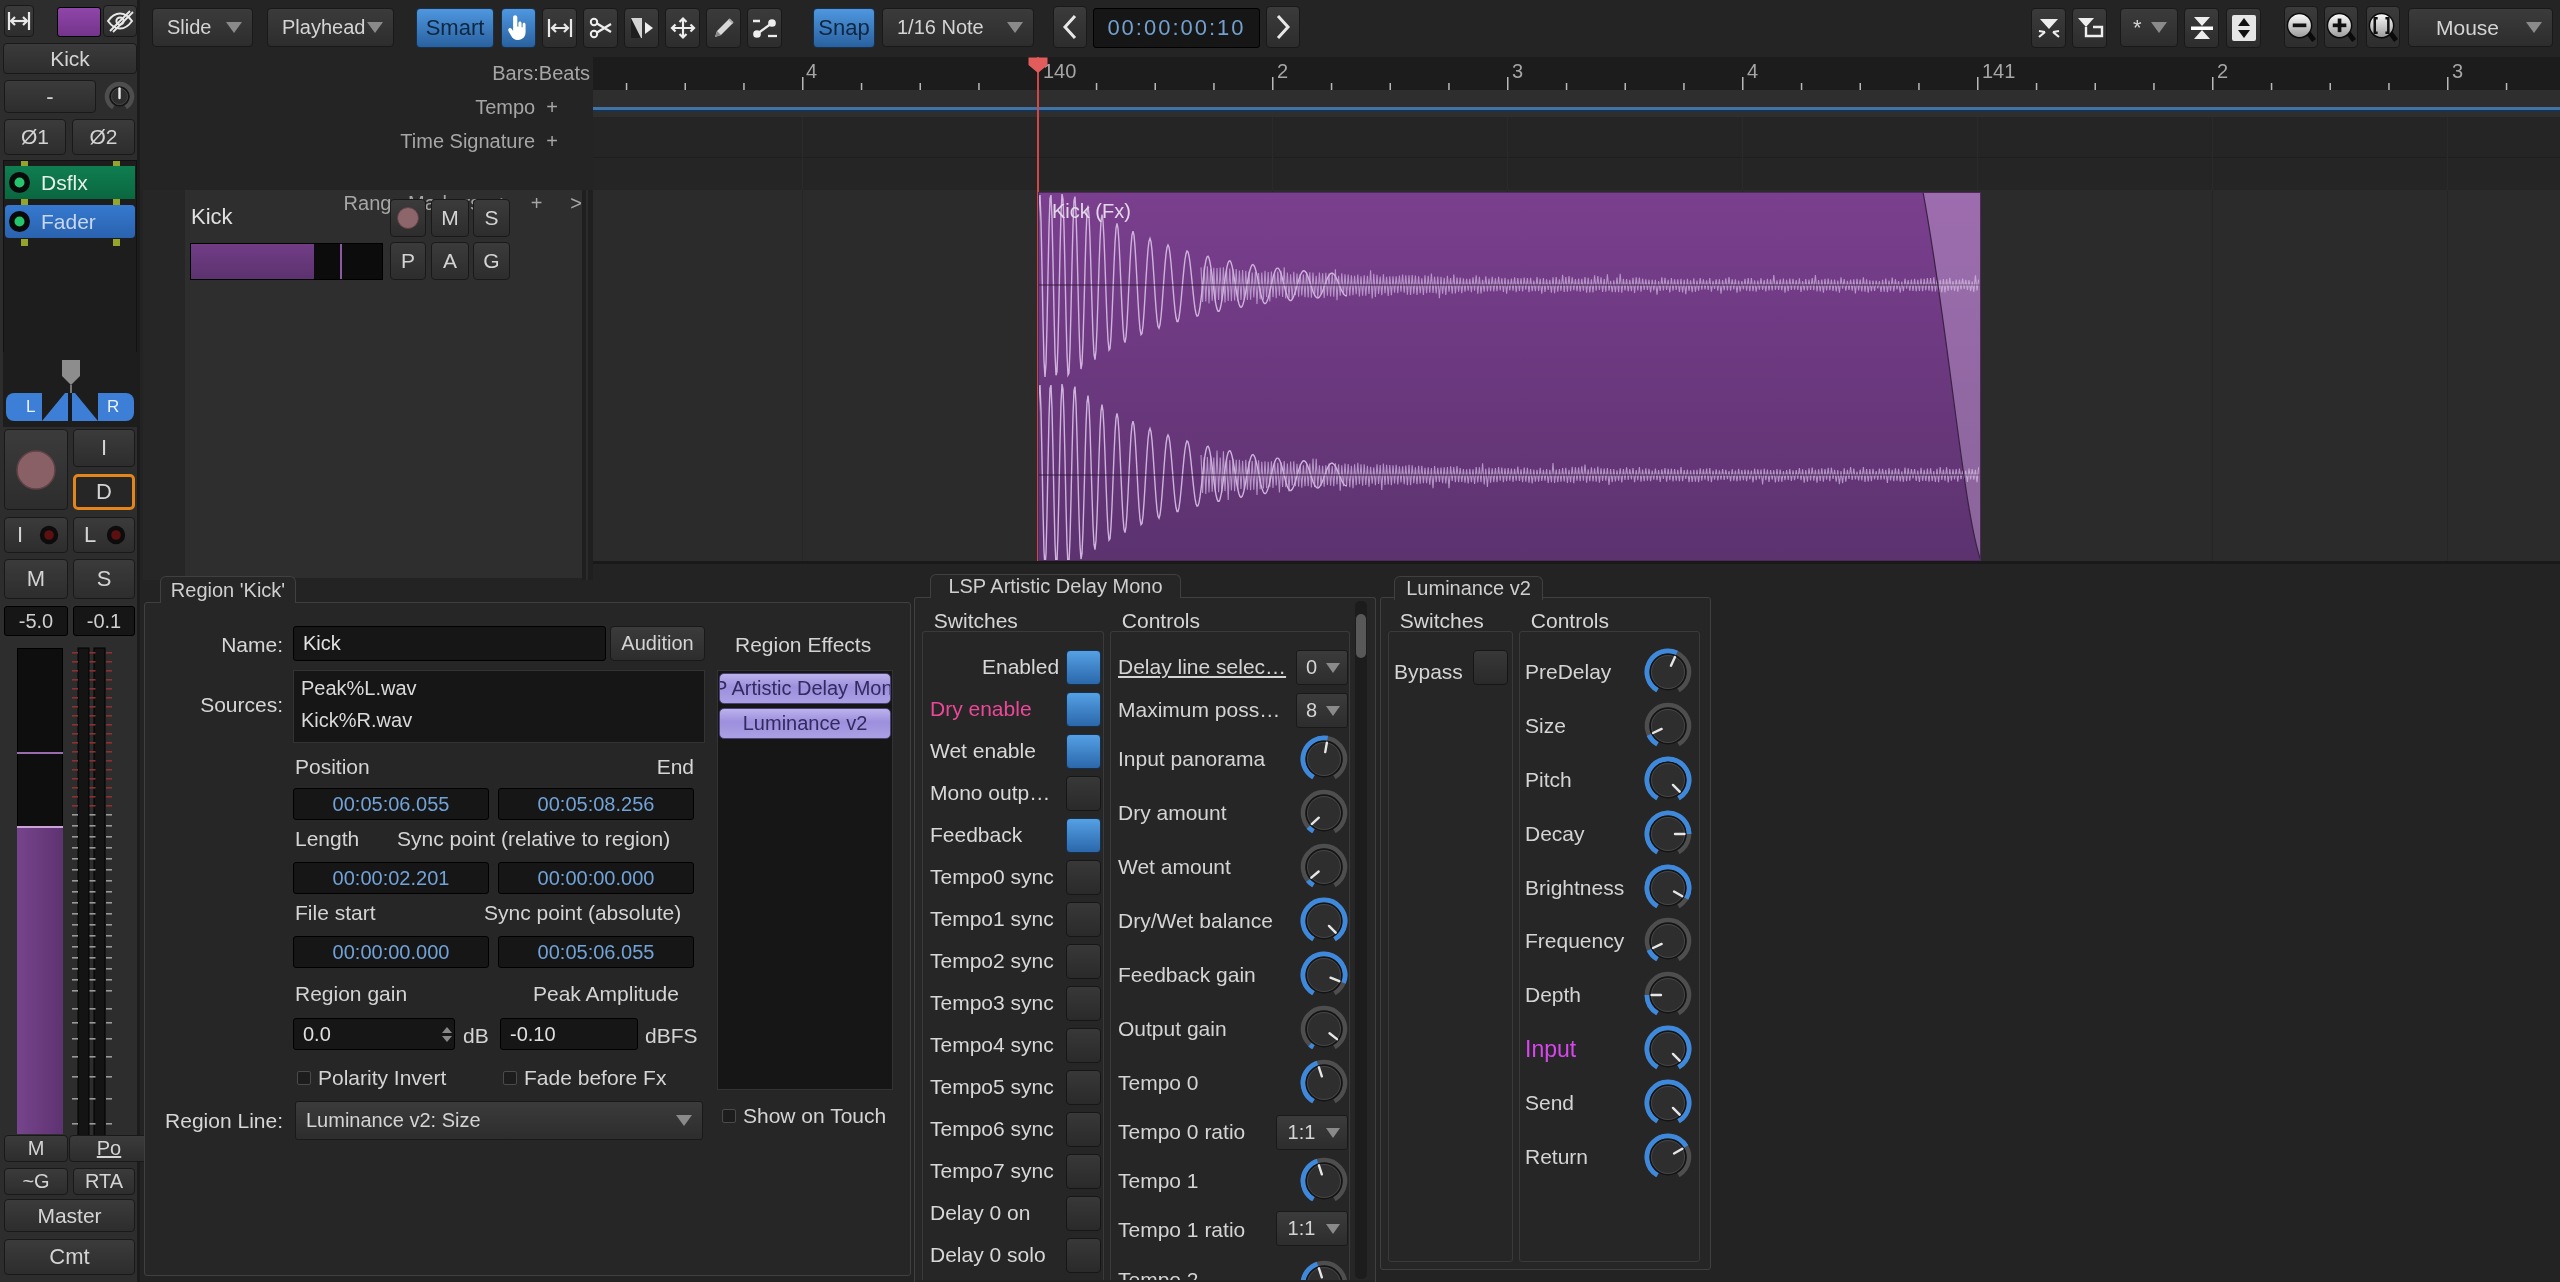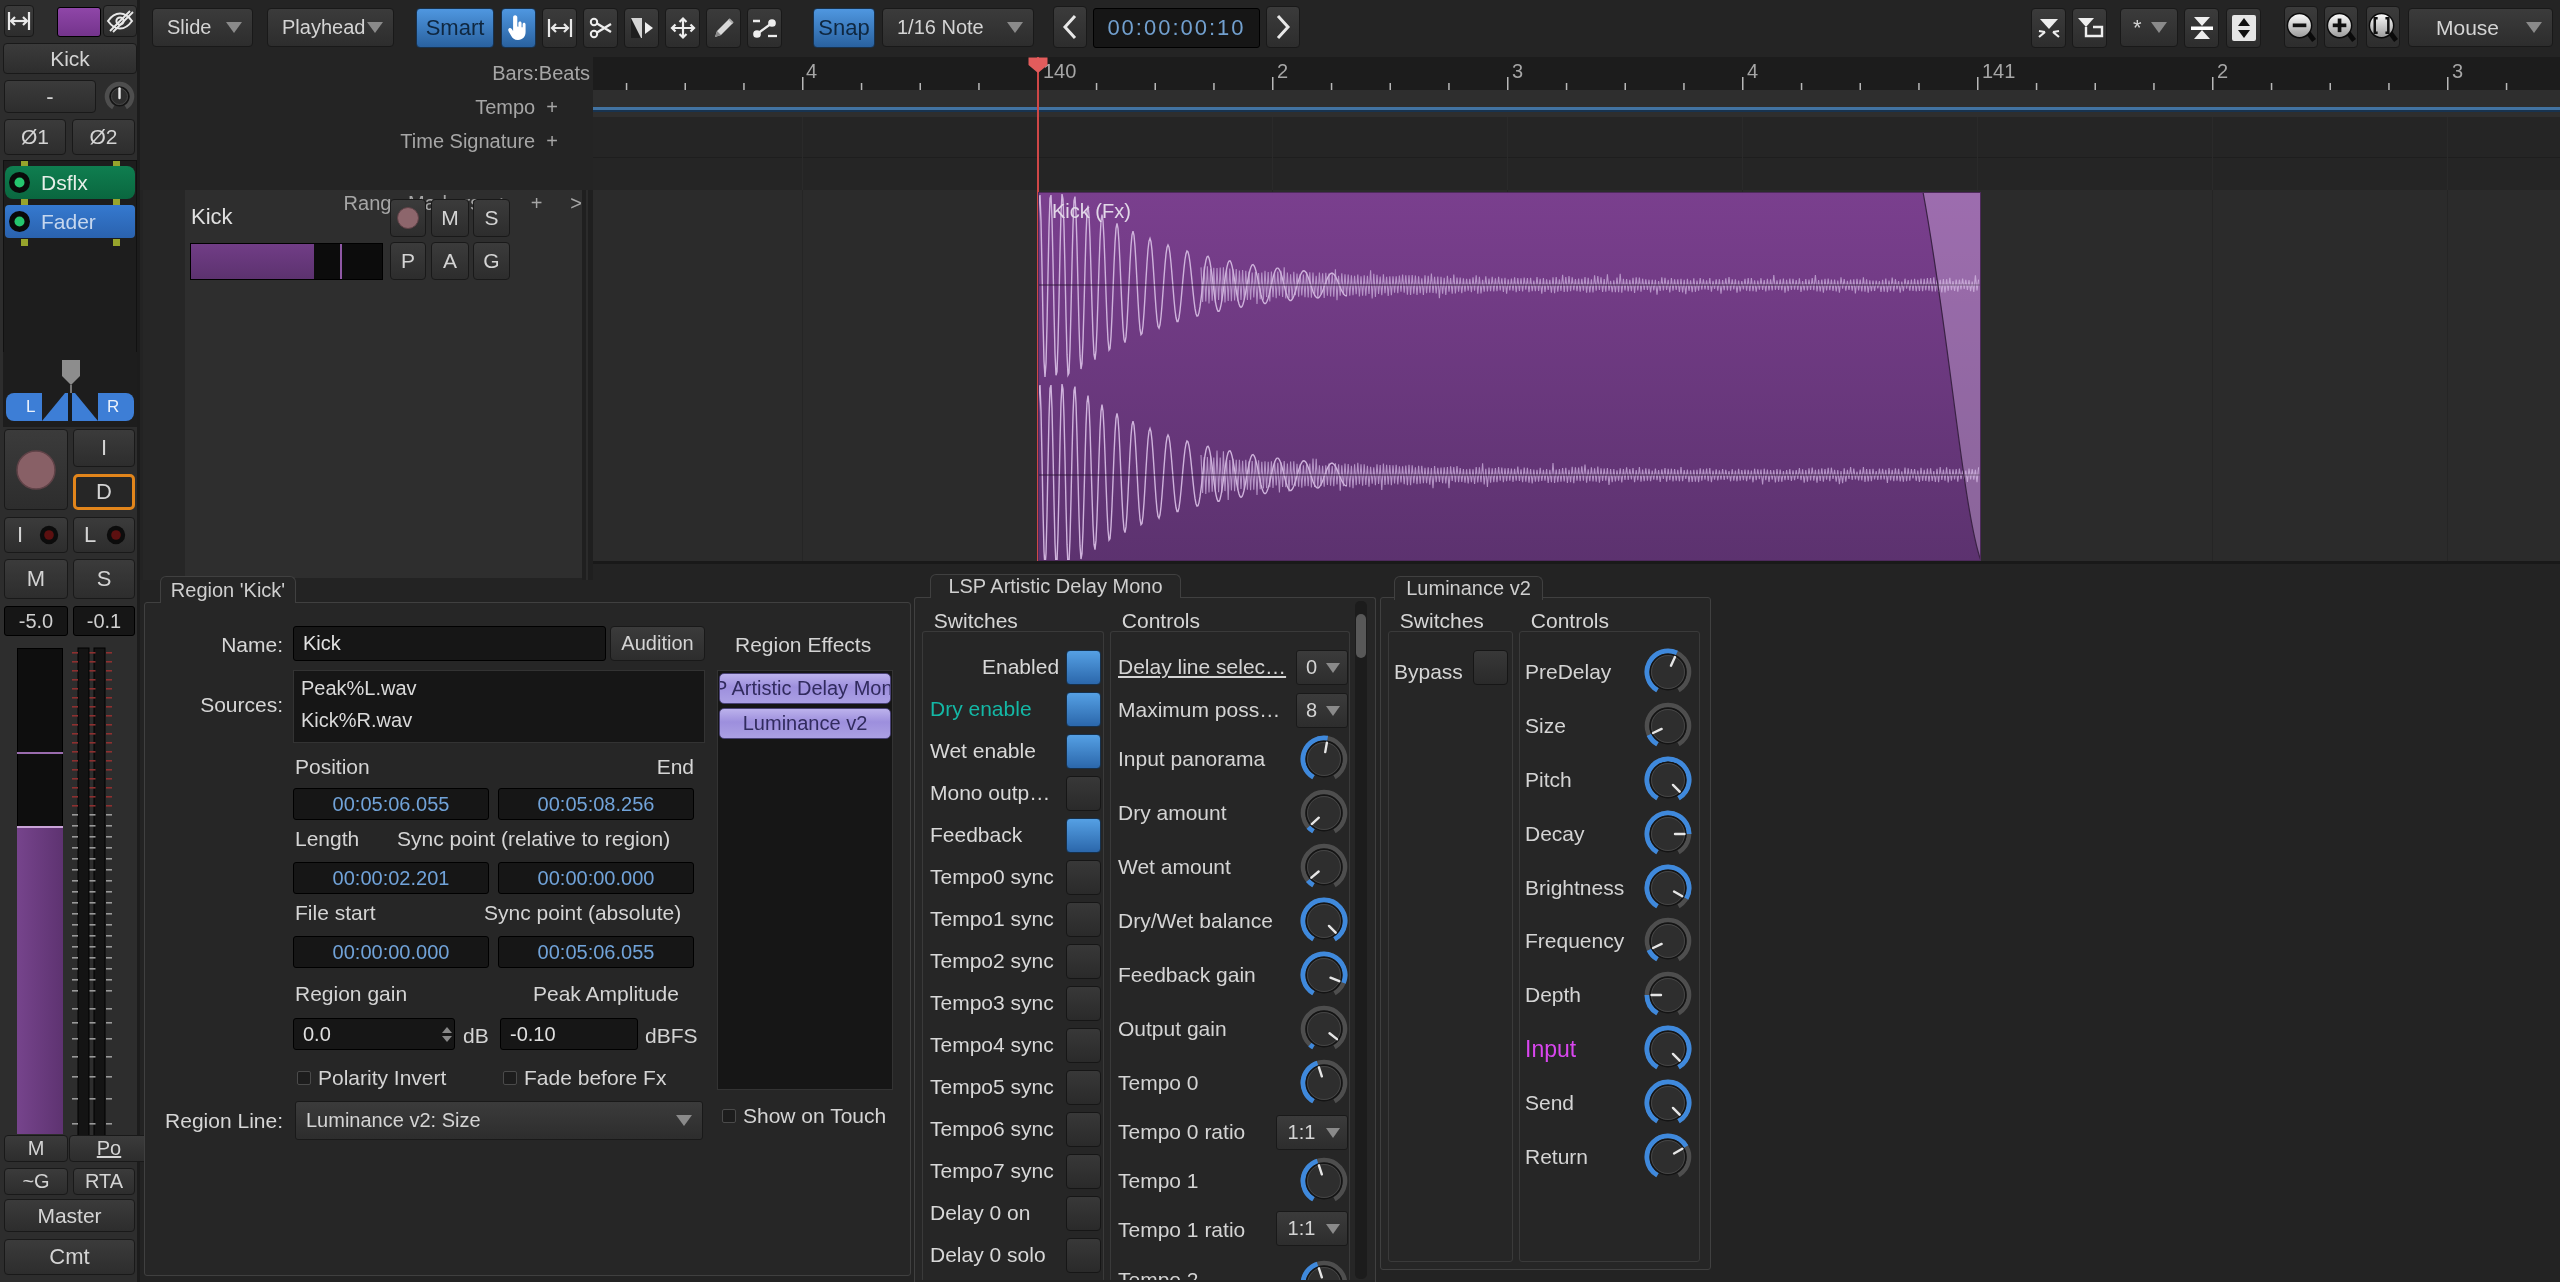--- a/index.html
+++ b/index.html
@@ -323,21 +323,21 @@
   </svg>
 <div class="a btn" style="left:4px;top:119px;width:62px;height:36px;font-size:21px;">Ø1</div>
 <div class="a btn" style="left:72px;top:119px;width:63px;height:36px;font-size:21px;">Ø2</div>
 <div class="a" style="left:3px;top:160px;width:134px;height:267px;background:#1d1d1d;border:1px solid #111;"></div>
 <div class="a" style="left:21px;top:161px;width:7px;height:7px;background:#97a42c;"></div>
 <div class="a" style="left:113px;top:161px;width:7px;height:7px;background:#97a42c;"></div>
 <div class="a" style="left:21px;top:198px;width:7px;height:7px;background:#97a42c;"></div>
 <div class="a" style="left:113px;top:198px;width:7px;height:7px;background:#97a42c;"></div>
 <div class="a" style="left:21px;top:239px;width:7px;height:7px;background:#97a42c;"></div>
 <div class="a" style="left:113px;top:239px;width:7px;height:7px;background:#97a42c;"></div>
-<div class="a" style="left:5px;top:166px;width:130px;height:33px;background:linear-gradient(#0f7e50,#0a673f);border-radius:8px;display:flex;align-items:center;">
+<div class="a" style="left:5px;top:166px;width:130px;height:33px;background:linear-gradient(#0f7e50,#0a673f);border-radius:0;display:flex;align-items:center;">
     <span style="margin-left:3px;display:flex;">
       <svg width="23" height="23" viewBox="0 0 23 23">
         <circle cx="11.5" cy="11.5" r="10.5" fill="#0a0a0a"></circle>
         <circle cx="11.5" cy="11.5" r="5" fill="#25c56e"></circle>
       </svg>
     </span>
     <span style="font-size:21px;color:#e6efe9;margin-left:10px;">Dsflx</span>
   </div>
 <div class="a" style="left:5px;top:205px;width:130px;height:33px;background:linear-gradient(#3579cf,#2a62ae);border-radius:4px;display:flex;align-items:center;">
     <span style="margin-left:3px;display:flex;">
@@ -600,21 +600,21 @@
 <div class="a tab" style="left:930px;top:574px;width:251px;height:24px;font-size:20px;">LSP Artistic Delay Mono</div>
 <div class="a" style="left:931px;top:597px;width:249px;height:2px;background:#262626;"></div>
 <div class="a" style="left:1355px;top:601px;width:12px;height:678px;background:#1c1c1c;border-radius:5px;"></div>
 <div class="a" style="left:1356px;top:614px;width:10px;height:44px;background:#585858;border-radius:5px;"></div>
 <div class="a gb" style="left:922px;top:631px;width:182px;height:651px;border-bottom:none;"></div>
 <div class="a lbl" style="left:928px;top:611px;width:92px;height:20px;font-size:21px;color:#d6d6d6;background:#262626;">&nbsp;Switches&nbsp;</div>
 <div class="a gb" style="left:1110px;top:631px;width:240px;height:651px;border-bottom:none;"></div>
 <div class="a lbl" style="left:1116px;top:611px;width:90px;height:20px;font-size:21px;color:#d6d6d6;background:#262626;">&nbsp;Controls&nbsp;</div>
 <div class="a lbl" style="left:982px;top:655px;width:132px;height:24px;font-size:21px;color:#d8d8d8;">Enabled</div>
 <div class="a tgl on" style="left:1066px;top:650px;width:35px;height:35px;"></div>
-<div class="a lbl" style="left:930px;top:697px;width:132px;height:24px;font-size:21px;color:#14b8a6;">Dry enable</div>
+<div class="a lbl" style="left:930px;top:697px;width:132px;height:24px;font-size:21px;color:#ec4899;">Dry enable</div>
 <div class="a tgl on" style="left:1066px;top:692px;width:35px;height:35px;"></div>
 <div class="a lbl" style="left:930px;top:739px;width:132px;height:24px;font-size:21px;color:#d8d8d8;">Wet enable</div>
 <div class="a tgl on" style="left:1066px;top:734px;width:35px;height:35px;"></div>
 <div class="a lbl" style="left:930px;top:781px;width:132px;height:24px;font-size:21px;color:#d8d8d8;">Mono outp…</div>
 <div class="a tgl off" style="left:1066px;top:776px;width:35px;height:35px;"></div>
 <div class="a lbl" style="left:930px;top:823px;width:132px;height:24px;font-size:21px;color:#d8d8d8;">Feedback</div>
 <div class="a tgl on" style="left:1066px;top:818px;width:35px;height:35px;"></div>
 <div class="a lbl" style="left:930px;top:865px;width:132px;height:24px;font-size:21px;color:#d8d8d8;">Tempo0 sync</div>
 <div class="a tgl off" style="left:1066px;top:860px;width:35px;height:35px;"></div>
 <div class="a lbl" style="left:930px;top:907px;width:132px;height:24px;font-size:21px;color:#d8d8d8;">Tempo1 sync</div>

